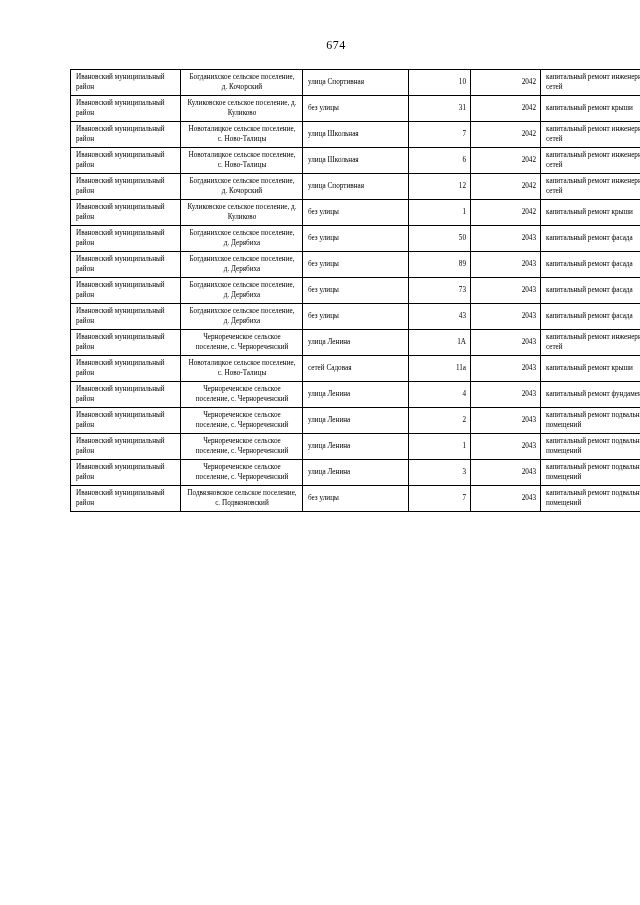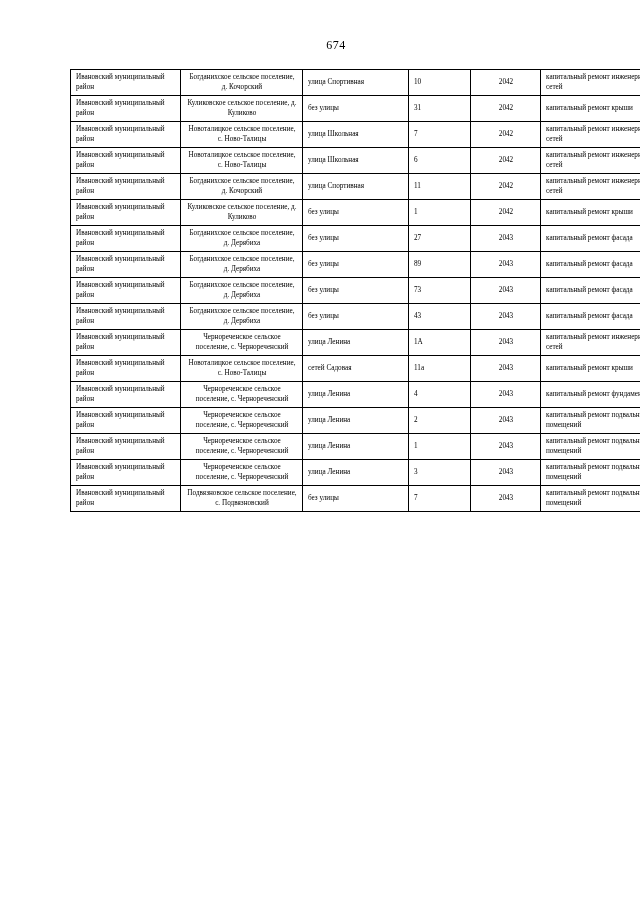--- a/index.html
+++ b/index.html
@@ -44,22 +44,22 @@
     line-height: 1.32;
     font-family: "Liberation Serif", serif;
     padding: 3px 4px 3px 5px;
     vertical-align: middle;
     word-wrap: break-word;
     overflow-wrap: break-word;
   }
   td.c-region  { width: 100px; }
   td.c-settle  { width: 112px; text-align: center; }
   td.c-street  { width: 96px; }
-  td.c-house   { width: 52px; text-align: left; }
-  td.c-year    { width: 60px; text-align: center; }
+  td.c-house   { width: 52px; text-align: right; }
+  td.c-year    { width: 60px; text-align: right; }
   td.c-work    { width: 120px; }
 </style>
 </head>
 <body>
 
 <div class="page">
 
   <div class="page-number">674</div>
 
   <div class="table-wrap">
@@ -94,37 +94,37 @@
             <td class="c-settle">Новоталицкое сельское поселение, с. Ново-Талицы</td>
             <td class="c-street">улица Школьная</td>
             <td class="c-house">6</td>
             <td class="c-year">2042</td>
             <td class="c-work">капитальный ремонт инженерных сетей</td>
           </tr>
           <tr>
             <td class="c-region">Ивановский муниципальный район</td>
             <td class="c-settle">Богданихское сельское поселение, д. Кочорский</td>
             <td class="c-street">улица Спортивная</td>
-            <td class="c-house">11</td>
+            <td class="c-house">12</td>
             <td class="c-year">2042</td>
             <td class="c-work">капитальный ремонт инженерных сетей</td>
           </tr>
           <tr>
             <td class="c-region">Ивановский муниципальный район</td>
             <td class="c-settle">Куликовское сельское поселение, д. Куликово</td>
             <td class="c-street">без улицы</td>
             <td class="c-house">1</td>
             <td class="c-year">2042</td>
             <td class="c-work">капитальный ремонт крыши</td>
           </tr>
           <tr>
             <td class="c-region">Ивановский муниципальный район</td>
             <td class="c-settle">Богданихское сельское поселение, д. Дерябиха</td>
             <td class="c-street">без улицы</td>
-            <td class="c-house">27</td>
+            <td class="c-house">50</td>
             <td class="c-year">2043</td>
             <td class="c-work">капитальный ремонт фасада</td>
           </tr>
           <tr>
             <td class="c-region">Ивановский муниципальный район</td>
             <td class="c-settle">Богданихское сельское поселение, д. Дерябиха</td>
             <td class="c-street">без улицы</td>
             <td class="c-house">89</td>
             <td class="c-year">2043</td>
             <td class="c-work">капитальный ремонт фасада</td>

